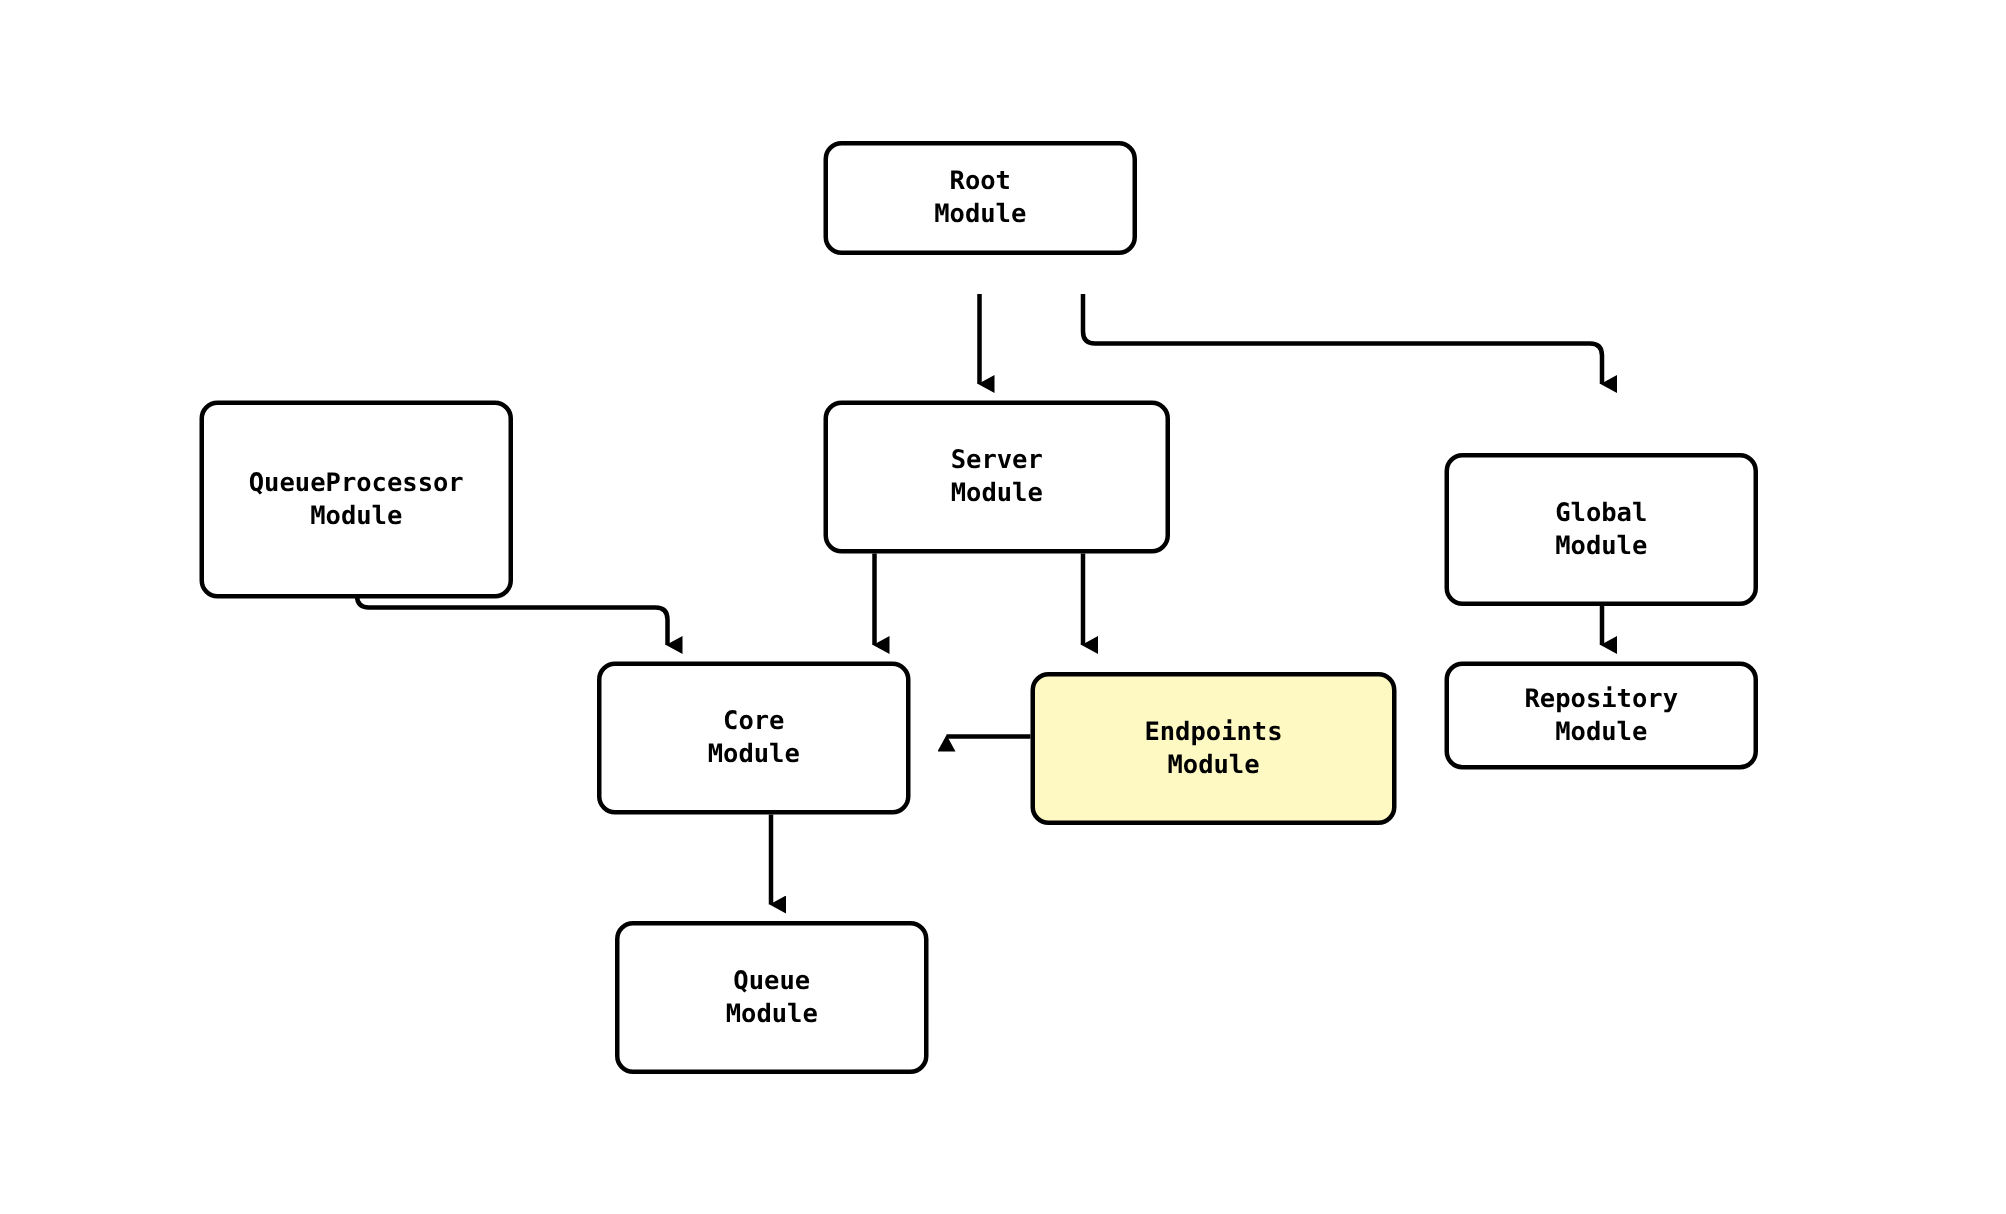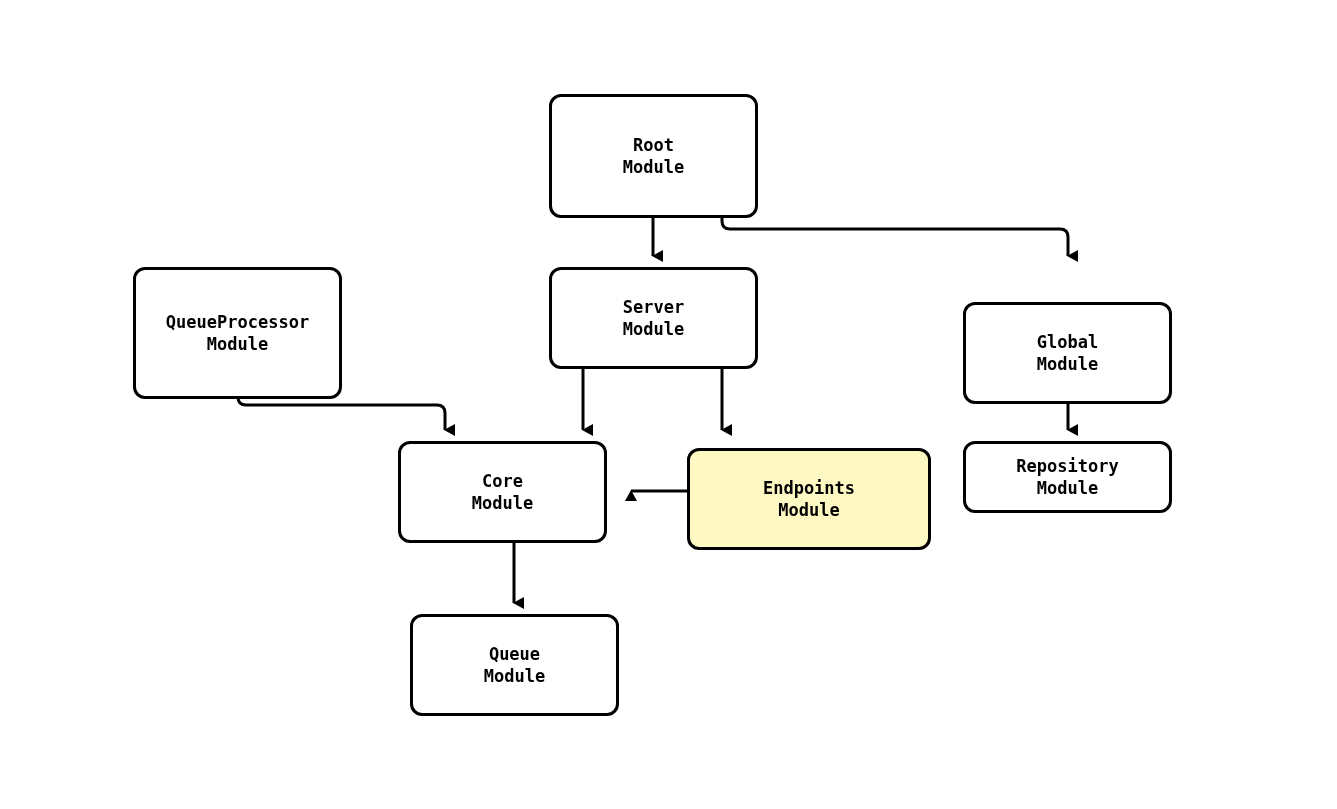--- a/index.html
+++ b/index.html
@@ -63,29 +63,29 @@
         <path d="M 238 369 L 238 397 Q 238 405 246 405 L 437 405 Q 445 405 445 413 L 445 430" stroke="#000000" stroke-width="3" fill="none" marker-end="url(#arrow-down)"></path>
         <path d="M 583 369 L 583 430" stroke="#000000" stroke-width="3" fill="none" marker-end="url(#arrow-down)"></path>
         <path d="M 722 369 L 722 430" stroke="#000000" stroke-width="3" fill="none" marker-end="url(#arrow-down)"></path>
         <path d="M 1068 369 L 1068 430" stroke="#000000" stroke-width="3" fill="none" marker-end="url(#arrow-down)"></path>
         <path d="M 687 491 L 631 491" stroke="#000000" stroke-width="3" fill="none" marker-end="url(#arrow-down)"></path>
         <path d="M 514 543 L 514 603" stroke="#000000" stroke-width="3" fill="none" marker-end="url(#arrow-down)"></path>
       </g>
   </svg>
 
   <div id="nodes">
-      <div class="node" style="left: 549px; top: 94px; width: 209px; height: 124px; border-color: rgb(0, 0, 0); background: rgb(255, 255, 255); border-width: 3px;">
+      <div class="node" style="left: 549px; top: 94px; width: 209px; height: 76px; border-color: rgb(0, 0, 0); background: rgb(255, 255, 255); border-width: 3px;">
         <div class="node-label">Root
 Module</div>
       </div>
       <div class="node" style="left: 133px; top: 267px; width: 209px; height: 132px; border-color: rgb(0, 0, 0); background: rgb(255, 255, 255); border-width: 3px; align-items: center;">
         <div class="node-label">QueueProcessor
 Module</div>
       </div>
-      <div class="node" style="left: 549px; top: 267px; width: 209px; height: 102px; border-color: rgb(0, 0, 0); background: rgb(255, 255, 255); border-width: 3px;">
+      <div class="node" style="left: 549px; top: 267px; width: 231px; height: 102px; border-color: rgb(0, 0, 0); background: rgb(255, 255, 255); border-width: 3px;">
         <div class="node-label">Server
 Module</div>
       </div>
       <div class="node" style="left: 963px; top: 267px; width: 209px; height: 102px; border-color: rgb(0, 0, 0); background: rgb(255, 255, 255); border-width: 3px; margin-top: 35px;">
         <div class="node-label">Global
 Module</div>
       </div>
       <div class="node" style="left: 398px; top: 441px; width: 209px; height: 102px; border-color: rgb(0, 0, 0); background: rgb(255, 255, 255); border-width: 3px;">
         <div class="node-label">Core
 Module</div>

